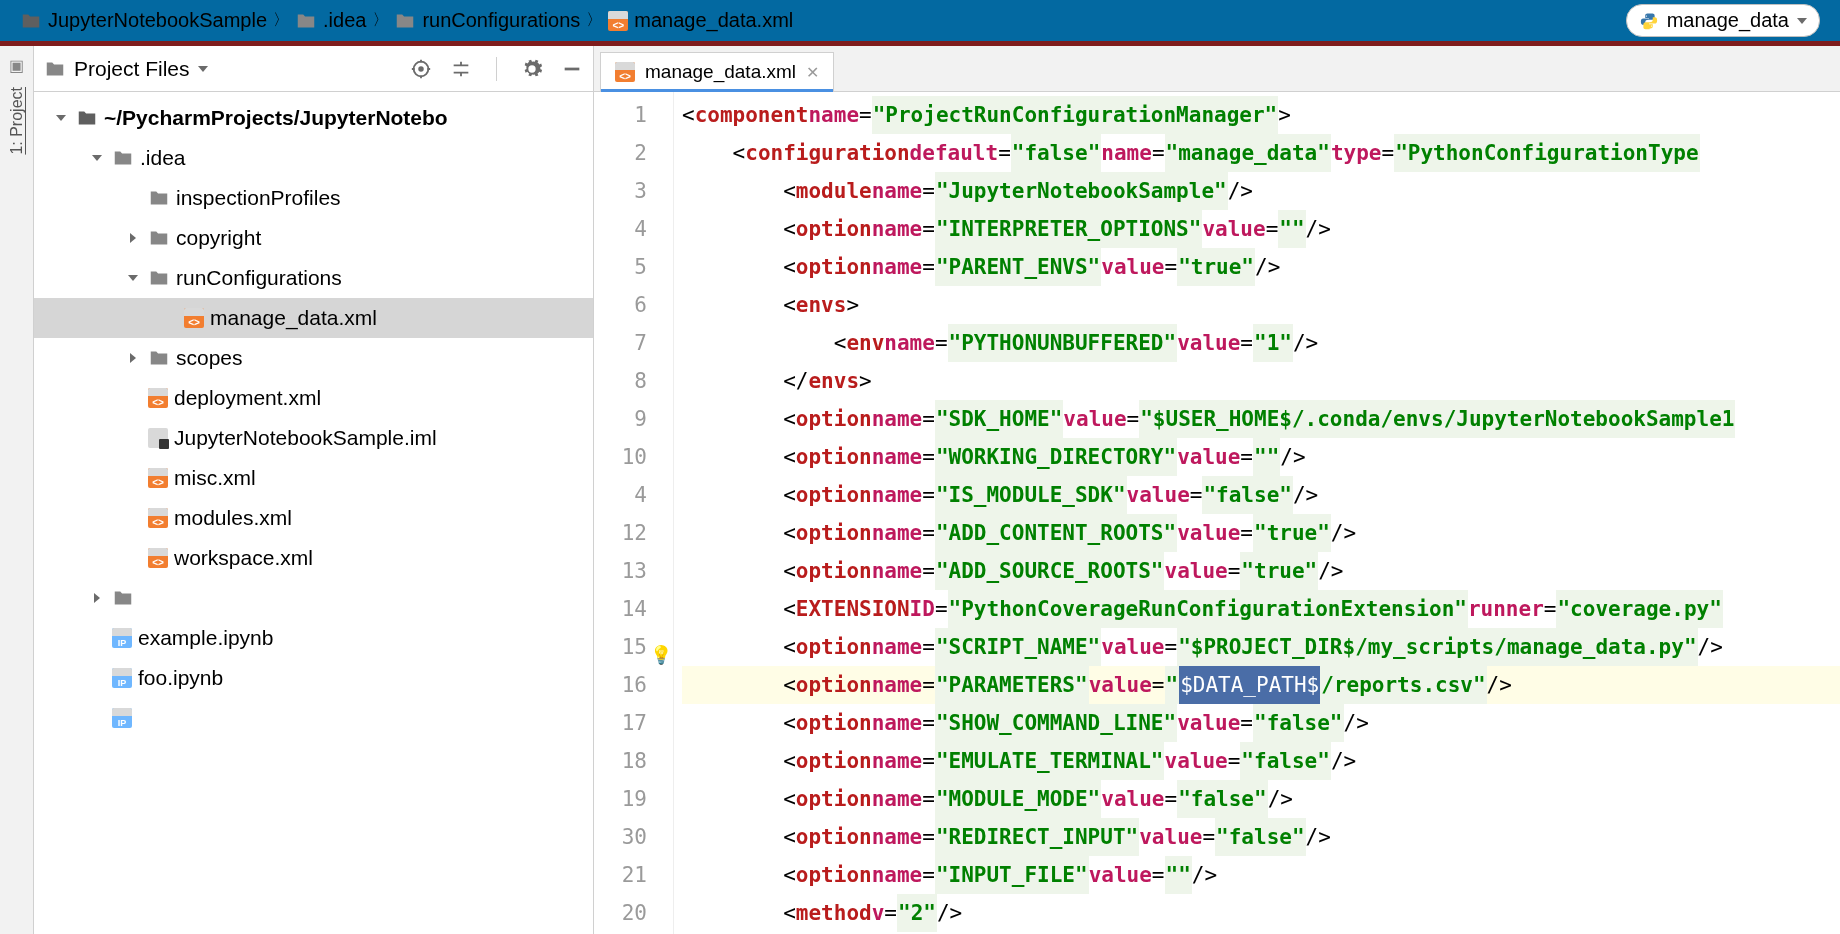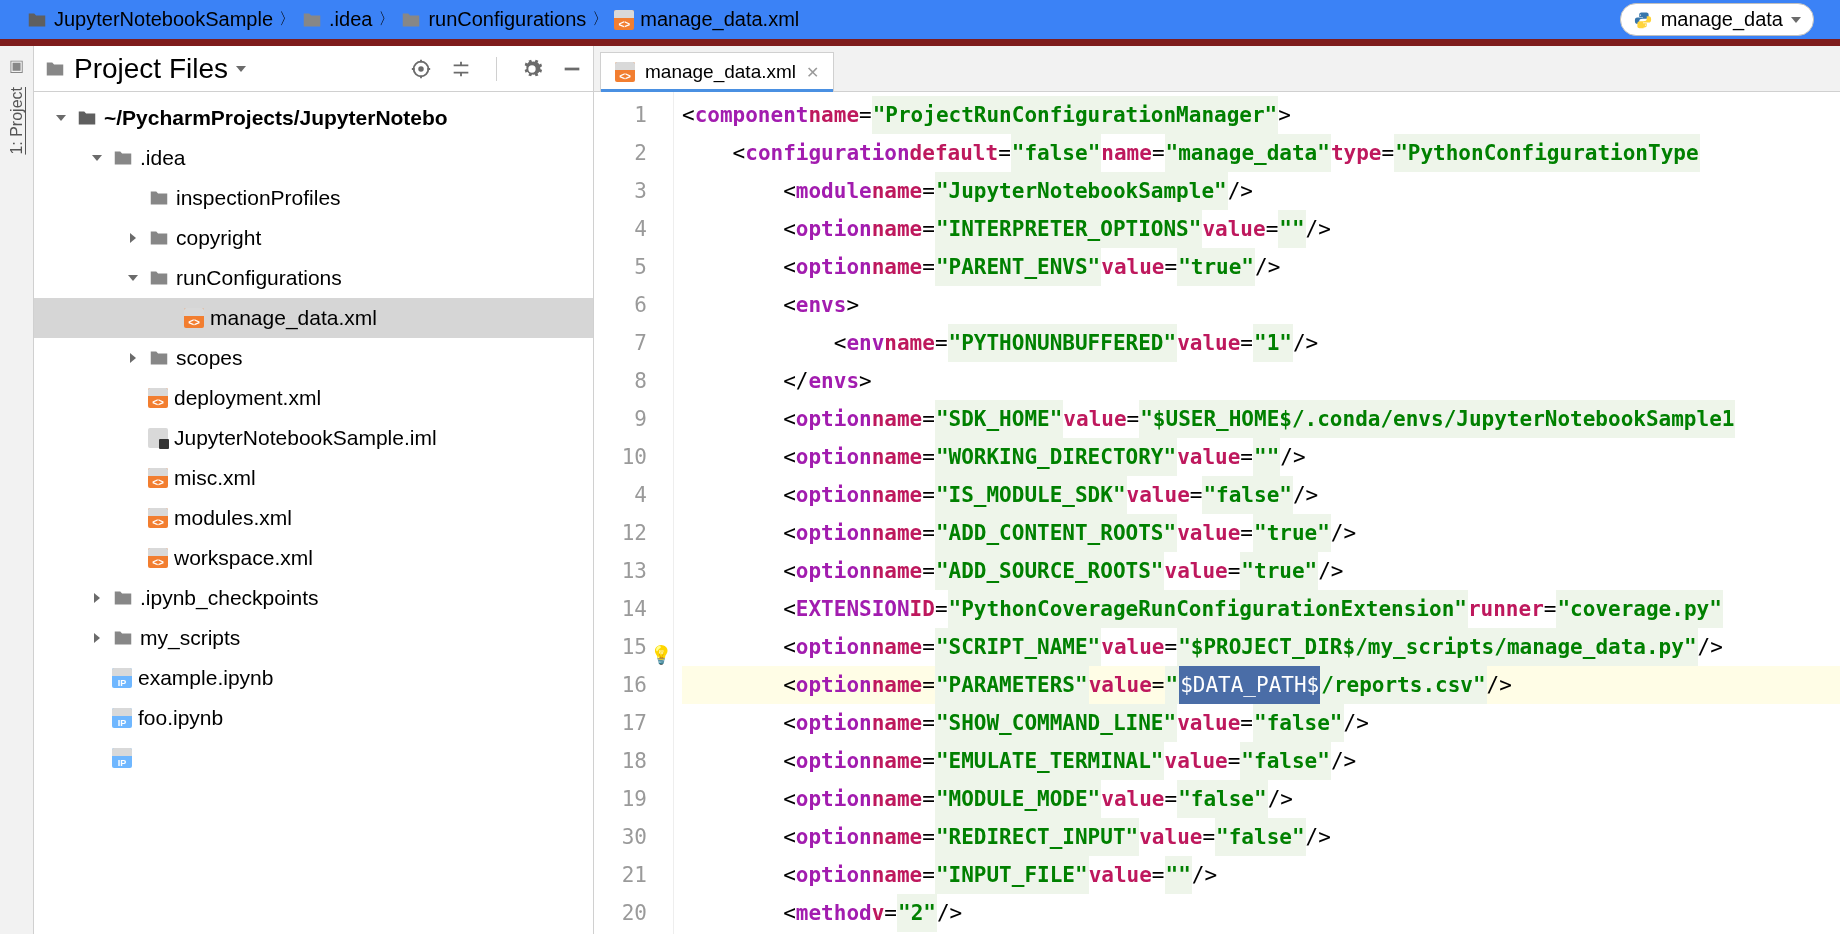--- a/index.html
+++ b/index.html
@@ -1,30 +1,30 @@
 <!DOCTYPE html>
 <html><head>
 <meta charset="utf-8">
 <style>
 * { margin:0; padding:0; box-sizing:border-box; }
 body { font-family:"Segoe UI","Helvetica Neue",Arial,sans-serif; font-size:16px; color:#000; background:#fff; overflow:hidden; width:1840px; height:934px; }
 
 
-.navbar { display:flex; align-items:center; height:46px; background:#3b82f6; border-bottom:7px solid #7f1d1d; padding:0 26px; }
+.navbar { display:flex; align-items:center; height:46px; background:#0369a1; border-bottom:5px solid #7f1d1d; padding:0 20px; }
 .navbar .crumbs { display:flex; align-items:center; gap:6px; flex:1; }
 .crumb { display:flex; align-items:center; gap:6px; color:#000; font-size:20px; }
 .run-config { background:#fff; border:1px solid #bfbfbf; border-radius:16px; padding:4px 12px; display:flex; align-items:center; gap:8px; font-size:20px; }
 
 
 .main { display:flex; height:calc(934px - 46px); }
 .left-rail { width:34px; background:#f2f2f2; border-right:1px solid #d0d0d0; display:flex; flex-direction:column; align-items:center; padding-top:10px; gap:12px; font-size:16px; color:#555; }
 .left-rail .vtext { writing-mode:vertical-rl; transform:rotate(180deg); text-decoration:underline; }
 
 .sidebar { width:560px; display:flex; flex-direction:column; border-right:1px solid #d0d0d0; }
-.sidebar-header { height:46px; display:flex; align-items:center; padding:0 10px; border-bottom:1px solid #d0d0d0; background:#fff; font-size:28px; }
+.sidebar-header { height:46px; display:flex; align-items:center; padding:0 10px; border-bottom:1px solid #d0d0d0; background:#fff; font-size:21px; }
 .sidebar-header .title { display:flex; align-items:center; gap:8px; flex:1; }
 .sidebar-header .tools { display:flex; align-items:center; gap:18px; color:#6b6b6b; }
 .sidebar-header .sep { width:1px; height:24px; background:#d0d0d0; margin:0 6px; }
 
 .tree { flex:1; overflow:auto; padding:6px 0; font-size:21px; line-height:40px; }
 .tree-row { display:flex; align-items:center; height:40px; padding-left:var(--ind,10px); white-space:nowrap; gap:6px; }
 .tree-row.selected { background:#d6d6d6; }
 .tree-row .arrow { width:18px; display:inline-flex; justify-content:center; color:#6b6b6b; }
 
 
@@ -36,21 +36,21 @@
 
 .editor { flex:1; display:flex; overflow:hidden; font-family:"Menlo","Consolas",monospace; font-size:21px; line-height:38px; }
 .gutter { width:80px; background:#fff; border-right:1px solid #eee; color:#9a9a9a; text-align:right; padding:4px 26px 4px 0; position:relative; }
 .gutter .ln { height:38px; }
 .gutter .bulb { position:absolute; left:56px; top:calc(4px + 38px*14 + 8px); color:#f5a623; font-size:18px; }
 .code { flex:1; padding:4px 0 4px 8px; white-space:pre; overflow:hidden; }
 .code-line { height:38px; display:flex; align-items:center; }
 .code-line.hl { background:#fffde6; }
 
 .tok-br { color:#000; }
-.tok-tag { color:#a21caf; font-weight:bold; }
+.tok-tag { color:#b91c1c; font-weight:bold; }
 .tok-attr { color:#be185d; font-weight:bold; }
 .tok-eq { color:#000; }
 .tok-str { color:#008000; font-weight:bold; background:#eef5ea; padding:0 1px; }
 .sel { background:#4a6da7; color:#fff; padding:0 1px; }
 
 
 .ic{display:inline-flex;width:22px;height:22px;align-items:center;justify-content:center}
 .ic svg{width:22px;height:22px}
 .ic-folder svg{fill:#878787}
 .ic-folder-dark svg{fill:#5f5f5f}
@@ -267,32 +267,20 @@
         </div>
         <div class="tree-row" style="--ind: 54px;">
           <span class="arrow">
             <span class="chev-right"></span>
           </span>
           <span class="ic ic-folder">
             <svg viewBox="0 0 24 24">
               <path d="M3 5h6l2 2h10v12H3z"></path>
             </svg>
           </span>
-          <span>.ipynb_checkpoints</span>
-        </div>
-        <div class="tree-row" style="--ind: 54px;">
-          <span class="arrow">
-            <span class="chev-right"></span>
-          </span>
-          <span class="ic ic-folder">
-            <svg viewBox="0 0 24 24">
-              <path d="M3 5h6l2 2h10v12H3z"></path>
-            </svg>
-          </span>
-          <span>my_scripts</span>
         </div>
         <div class="tree-row" style="--ind: 54px;">
           <span class="arrow"></span>
           <span class="ic-ipynb">
             <span>IP</span>
           </span>
           <span>example.ipynb</span>
         </div>
         <div class="tree-row" style="--ind: 54px;">
           <span class="arrow"></span>

